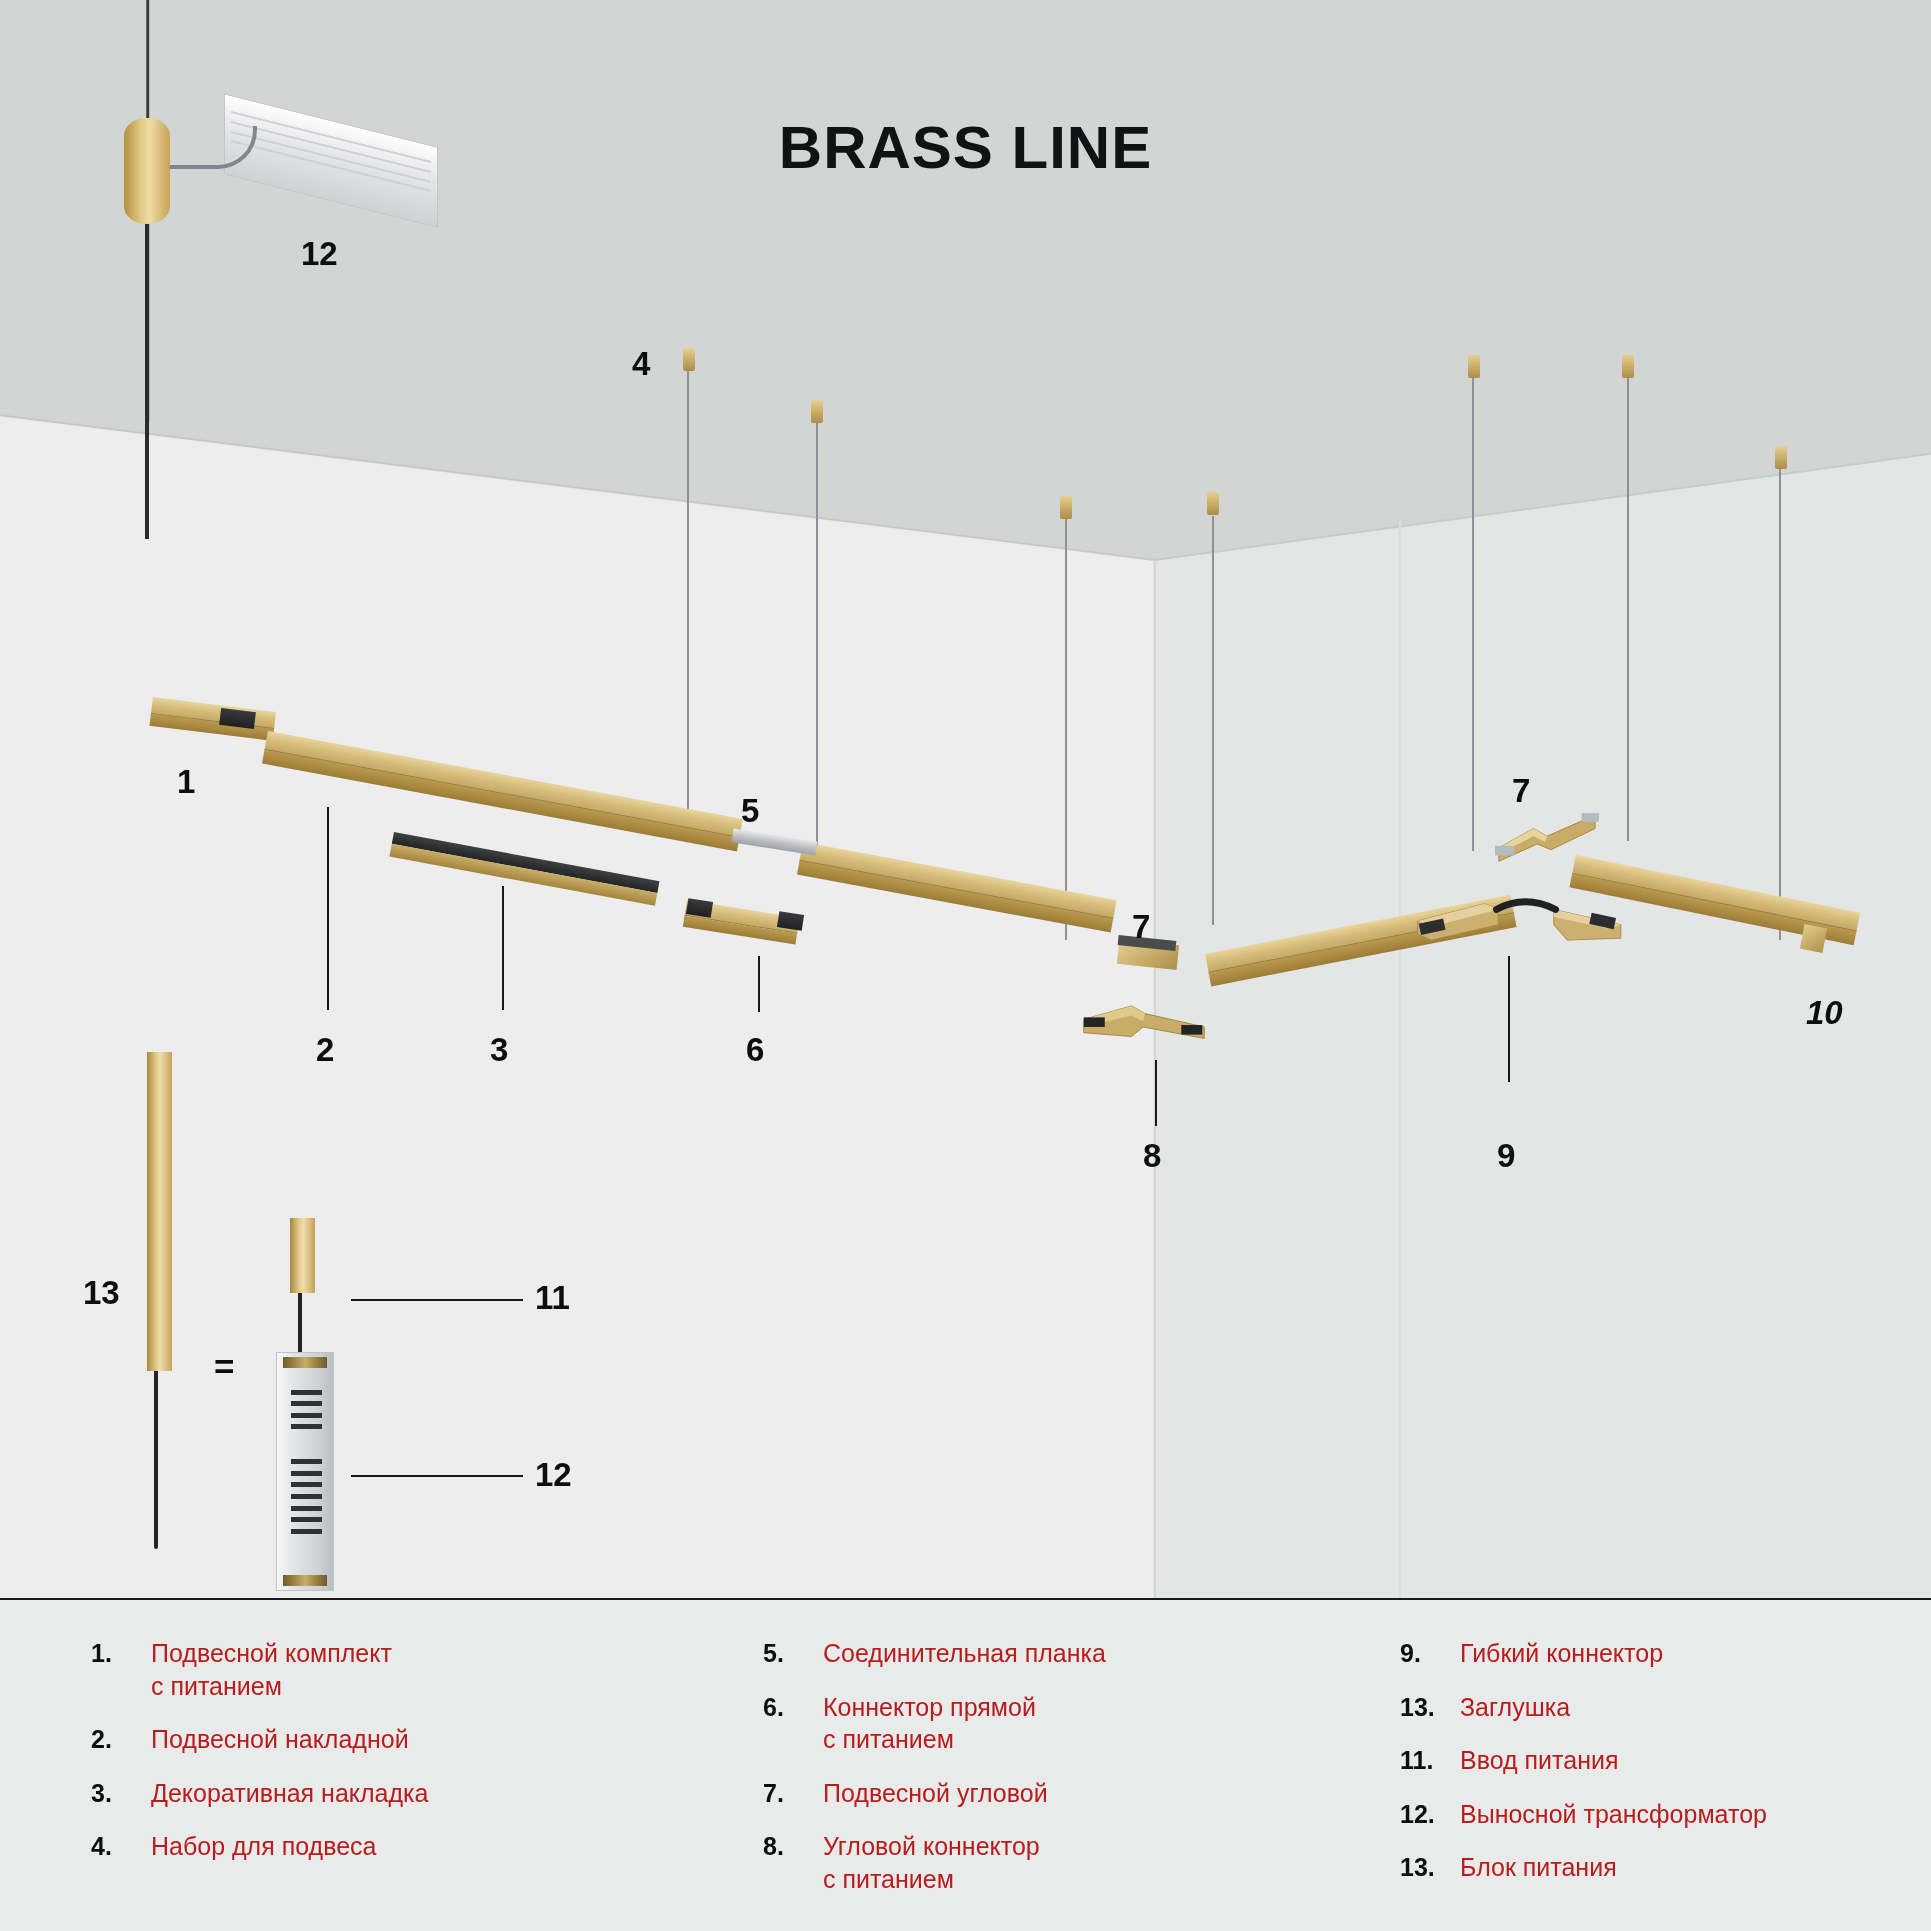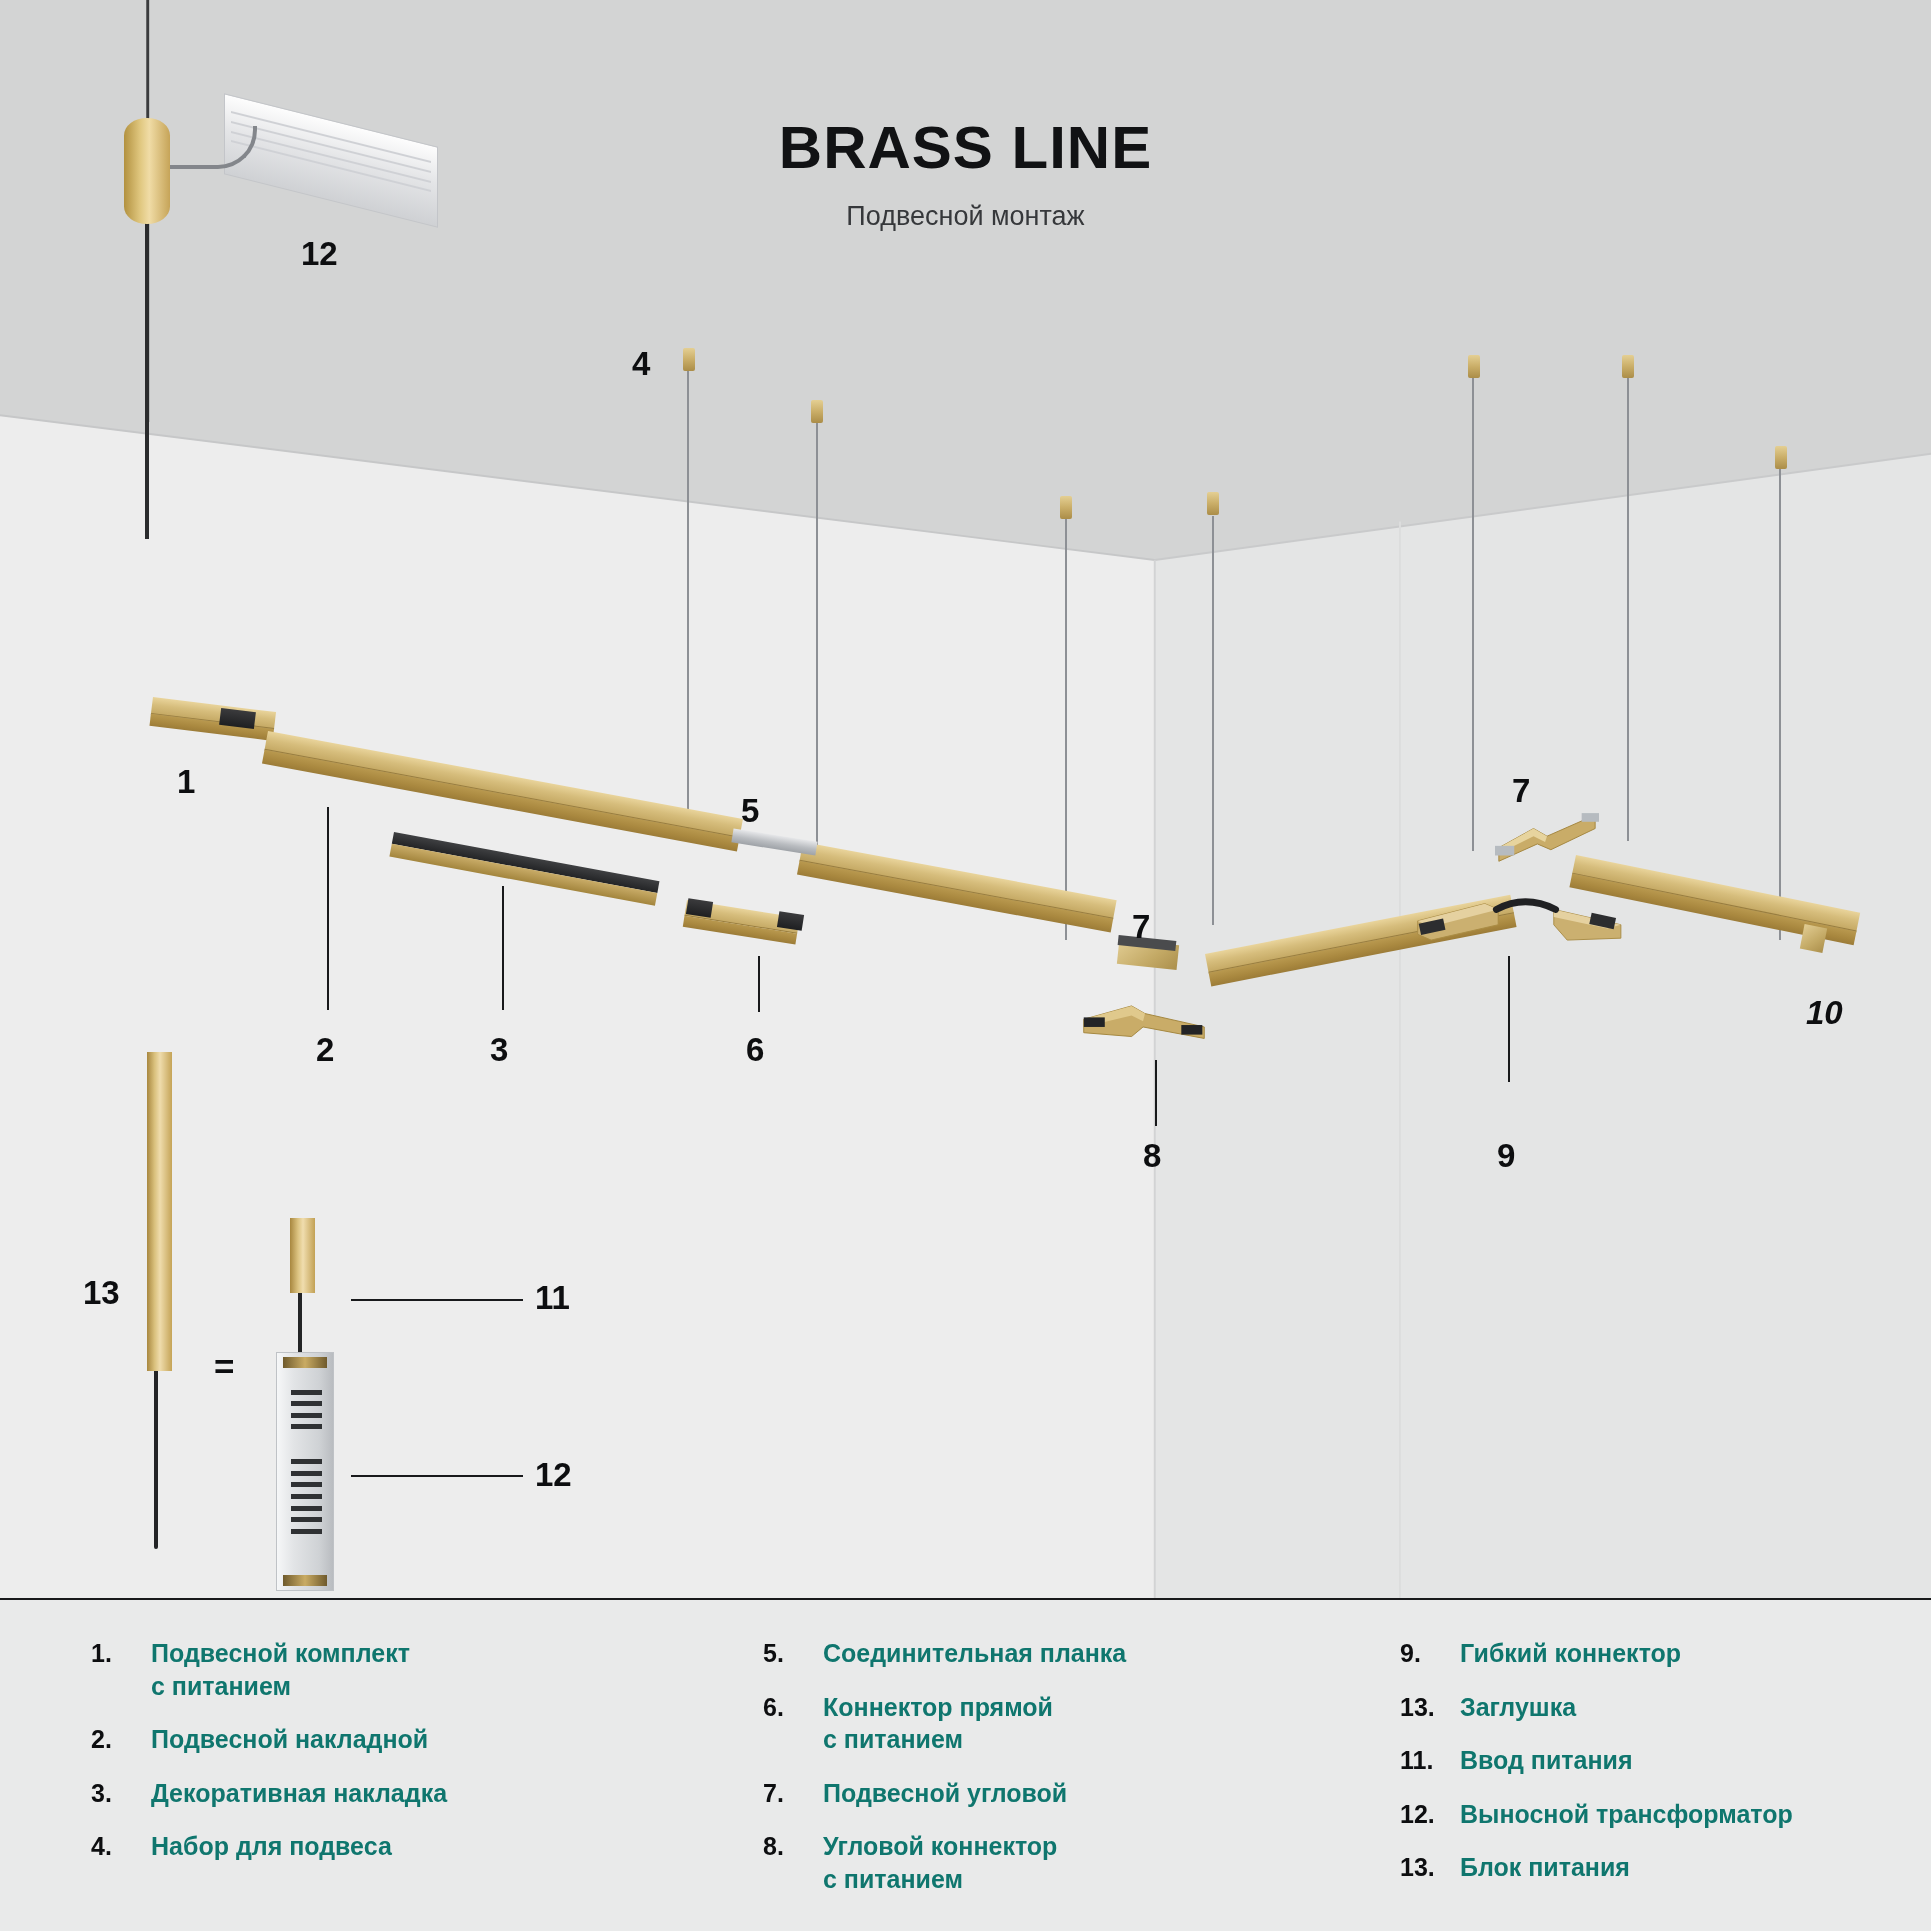--- a/index.html
+++ b/index.html
@@ -262,22 +262,22 @@
   .lnum {
     width: 60px;
     flex: 0 0 60px;
     font-size: 25px;
     font-weight: bold;
     color: #0d0e10;
     line-height: 1.30;
   }
   .ltext {
     font-size: 25px;
-    font-weight: bold;
-    color: #0f766e;
+    font-weight: normal;
+    color: #b91c1c;
     line-height: 1.30;
     white-space: pre-line;
   }
 </style>
 </head>
 <body>
 
 <div id="scene">
 
   <svg class="plane" viewBox="0 0 2000 1655" preserveAspectRatio="none">
@@ -292,21 +292,20 @@
     <line x1="1196" y1="580" x2="2000" y2="470" stroke="#c9cacb" stroke-width="2"></line>
     <line x1="1196" y1="580" x2="1196" y2="1655" stroke="#d2d3d4" stroke-width="2"></line>
 
     <line x1="153" y1="0" x2="153" y2="437" stroke="#3a3b3d" stroke-width="3"></line>
 
     <line x1="1450" y1="540" x2="1450" y2="1655" stroke="#dcdddd" stroke-width="2"></line>
   </svg>
 
   <div id="title-block">
     <div id="title-main">BRASS LINE</div>
-    <div id="title-sub">Подвесной монтаж</div>
   </div>
 
   <div id="cup12"></div>
   <div id="cup12arm"></div>
   <div id="box12">
     <div class="fin" style="top:15.4px"></div>
     <div class="fin" style="top:25px"></div>
     <div class="fin" style="top:35px"></div>
     <div class="fin" style="top:44px"></div>
   </div>

